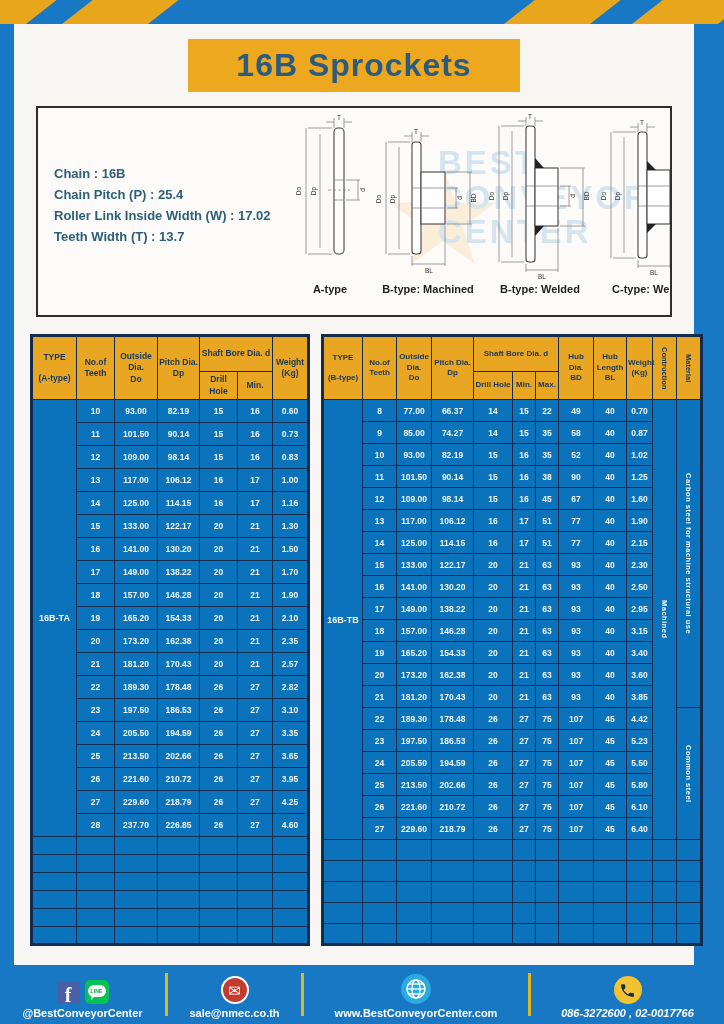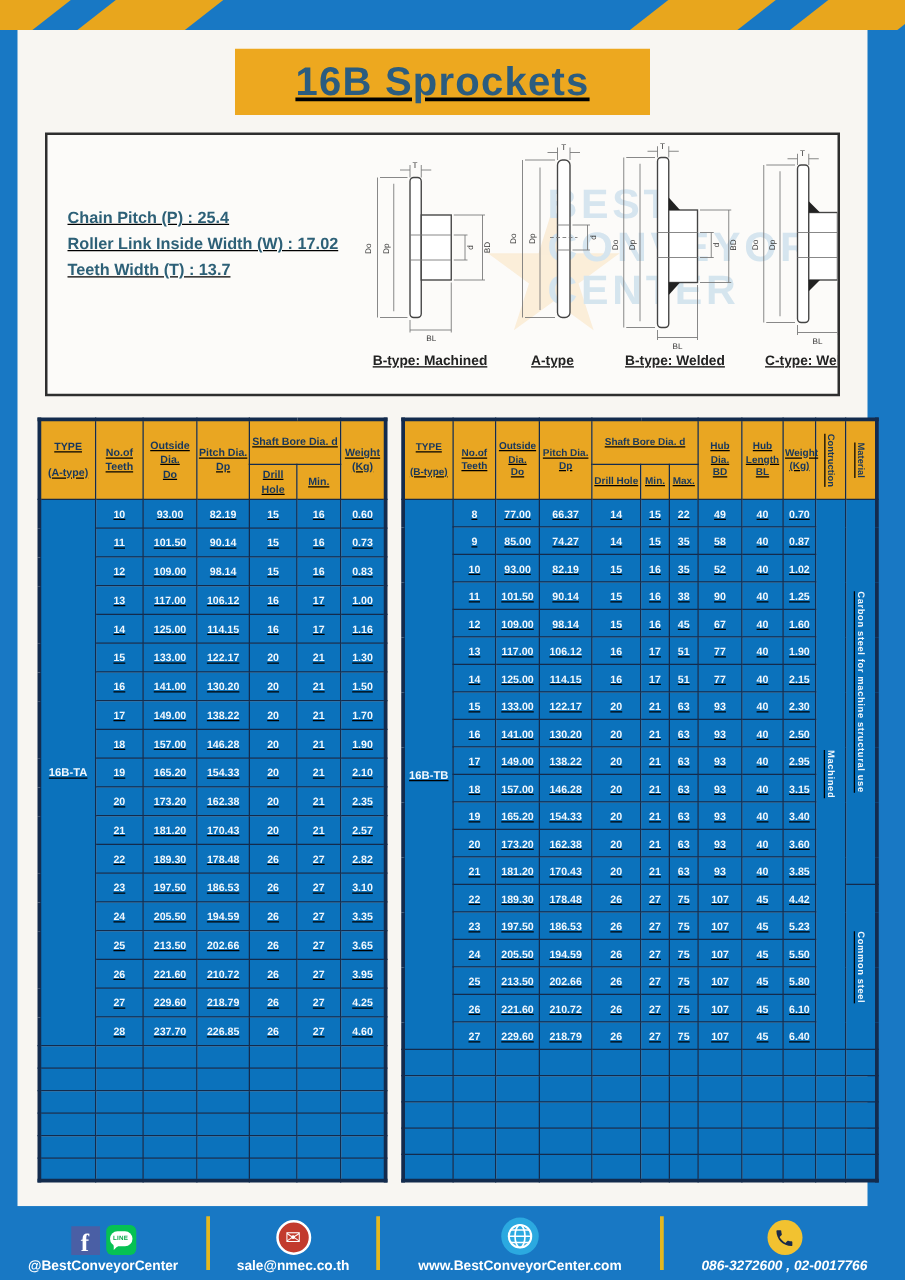--- a/index.html
+++ b/index.html
@@ -5,21 +5,21 @@
   * { margin:0; padding:0; box-sizing:border-box; }
   body { background:#555; font-family:"Liberation Sans", sans-serif; }
   .page { position:relative; width:724px; height:1024px; background:#1878C4; overflow:hidden; margin:0 auto; }
 
   
   .hazard { position:absolute; top:0; left:0; right:0; height:24px; background:#1878C4; overflow:hidden; }
   .stripe { position:absolute; top:-4px; height:34px; width:86px; background:#E8A61D; transform:skewX(-52deg); }
   .s1{left:-46px;} .s2{left:76px;} .s3{left:518px;} .s4{left:646px;}
 
   
-  .panel { position:absolute; top:24px; left:14px; right:30px; height:941px; background:#F8F6F2;text-decoration:underline; }
+  .panel { position:absolute; top:24px; left:14px; right:30px; height:941px; background:#F8F6F2; }
 
   .banner { width:332px; height:53px; margin:15px auto 0 auto; background:#EDA81F;
             display:flex; align-items:center; justify-content:center; }
   .banner span { font-size:32px; font-weight:bold; color:#2B5C7F; letter-spacing:1px; }
 
   
   .spec-box { position:relative; margin:14px 22px 0 22px; height:211px; border:2px solid #2e2e2e;
               background:#FCFBF9; display:flex; overflow:hidden; }
   .wm { position:absolute; left:330px; top:38px; z-index:0; opacity:.30; pointer-events:none; }
   .wm-star { position:absolute; left:20px; top:18px; width:110px; height:110px; background:#F2A93B; opacity:.55;
@@ -103,26 +103,52 @@
       <div class="wm">
         <div class="wm-star"></div>
         <div class="wm-text">
           <div>BEST</div>
           <div>CONVEYOR</div>
           <div>CENTER</div>
         </div>
       </div>
 
       <div class="specs">
+        <div class="line">Chain : 16B</div>
         <div class="line">Chain Pitch (P) : 25.4</div>
         <div class="line">Roller Link Inside Width (W) : 17.02</div>
         <div class="line">Teeth Width (T) : 13.7</div>
       </div>
 
       <div class="diagrams">
+
+        <div class="fig">
+          <svg width="84" height="168" viewBox="0 0 84 168">
+            <line class="dline" x1="46" y1="14" x2="46" y2="4"></line>
+              <line class="dline" x1="56" y1="14" x2="56" y2="4"></line>
+            <line class="dline" x1="38" y1="8" x2="46" y2="8"></line>
+              <line class="dline" x1="56" y1="8" x2="64" y2="8"></line>
+            <text class="dtxt" x="51" y="6" text-anchor="middle">T</text>
+            <rect class="part" x="46" y="14" width="10" height="126" rx="4"></rect>
+            <line class="dline" x1="46" y1="66" x2="56" y2="66" stroke-width="1"></line>
+            <line class="dline" x1="46" y1="86" x2="56" y2="86" stroke-width="1"></line>
+            <line class="dline" x1="40" y1="76" x2="62" y2="76" stroke-dasharray="3 2"></line>
+            <line class="dline" x1="18" y1="14" x2="18" y2="140"></line>
+              <line class="dline" x1="20" y1="14" x2="44" y2="14"></line>
+              <line class="dline" x1="20" y1="140" x2="44" y2="140"></line>
+            <text class="dtxt" transform="rotate(-90 13 77)" x="13" y="77" text-anchor="middle">Do</text>
+            <line class="dline" x1="32" y1="20" x2="32" y2="134"></line>
+            <text class="dtxt" transform="rotate(-90 28 77)" x="28" y="77" text-anchor="middle">Dp</text>
+            <line class="dline" x1="70" y1="66" x2="70" y2="86"></line>
+              <line class="dline" x1="58" y1="66" x2="72" y2="66"></line>
+              <line class="dline" x1="58" y1="86" x2="72" y2="86"></line>
+            <text class="dtxt" transform="rotate(-90 77 76)" x="77" y="76" text-anchor="middle">d</text>
+          </svg>
+          <div class="cap">A-type</div>
+        </div>
 
         <div class="fig">
           <svg width="112" height="168" viewBox="0 0 112 168">
             <line class="dline" x1="40" y1="28" x2="40" y2="18"></line>
               <line class="dline" x1="49" y1="28" x2="49" y2="18"></line>
             <line class="dline" x1="32" y1="22" x2="40" y2="22"></line>
               <line class="dline" x1="49" y1="22" x2="57" y2="22"></line>
             <text class="dtxt" x="44" y="20" text-anchor="middle">T</text>
             <rect class="part" x="40" y="28" width="9" height="112" rx="3"></rect>
             <rect class="part" x="49" y="58" width="24" height="52"></rect>
@@ -141,45 +167,20 @@
             <line class="dline" x1="98" y1="58" x2="98" y2="110"></line>
               <line class="dline" x1="75" y1="58" x2="100" y2="58"></line>
               <line class="dline" x1="75" y1="110" x2="100" y2="110"></line>
             <text class="dtxt" transform="rotate(-90 104 84)" x="104" y="84" text-anchor="middle">BD</text>
             <line class="dline" x1="40" y1="150" x2="73" y2="150"></line>
               <line class="dline" x1="40" y1="142" x2="40" y2="152"></line>
               <line class="dline" x1="73" y1="112" x2="73" y2="152"></line>
             <text class="dtxt" x="57" y="159" text-anchor="middle">BL</text>
           </svg>
           <div class="cap">B-type: Machined</div>
-        </div>
-
-        <div class="fig">
-          <svg width="84" height="168" viewBox="0 0 84 168">
-            <line class="dline" x1="46" y1="14" x2="46" y2="4"></line>
-              <line class="dline" x1="56" y1="14" x2="56" y2="4"></line>
-            <line class="dline" x1="38" y1="8" x2="46" y2="8"></line>
-              <line class="dline" x1="56" y1="8" x2="64" y2="8"></line>
-            <text class="dtxt" x="51" y="6" text-anchor="middle">T</text>
-            <rect class="part" x="46" y="14" width="10" height="126" rx="4"></rect>
-            <line class="dline" x1="46" y1="66" x2="56" y2="66" stroke-width="1"></line>
-            <line class="dline" x1="46" y1="86" x2="56" y2="86" stroke-width="1"></line>
-            <line class="dline" x1="40" y1="76" x2="62" y2="76" stroke-dasharray="3 2"></line>
-            <line class="dline" x1="18" y1="14" x2="18" y2="140"></line>
-              <line class="dline" x1="20" y1="14" x2="44" y2="14"></line>
-              <line class="dline" x1="20" y1="140" x2="44" y2="140"></line>
-            <text class="dtxt" transform="rotate(-90 13 77)" x="13" y="77" text-anchor="middle">Do</text>
-            <line class="dline" x1="32" y1="20" x2="32" y2="134"></line>
-            <text class="dtxt" transform="rotate(-90 28 77)" x="28" y="77" text-anchor="middle">Dp</text>
-            <line class="dline" x1="70" y1="66" x2="70" y2="86"></line>
-              <line class="dline" x1="58" y1="66" x2="72" y2="66"></line>
-              <line class="dline" x1="58" y1="86" x2="72" y2="86"></line>
-            <text class="dtxt" transform="rotate(-90 77 76)" x="77" y="76" text-anchor="middle">d</text>
-          </svg>
-          <div class="cap">A-type</div>
         </div>
 
         <div class="fig">
           <svg width="112" height="168" viewBox="0 0 112 168">
             <line class="dline" x1="42" y1="12" x2="42" y2="3"></line>
               <line class="dline" x1="51" y1="12" x2="51" y2="3"></line>
             <line class="dline" x1="34" y1="7" x2="42" y2="7"></line>
               <line class="dline" x1="51" y1="7" x2="59" y2="7"></line>
             <text class="dtxt" x="46" y="5" text-anchor="middle">T</text>
             <rect class="part" x="42" y="12" width="9" height="136" rx="3"></rect>

